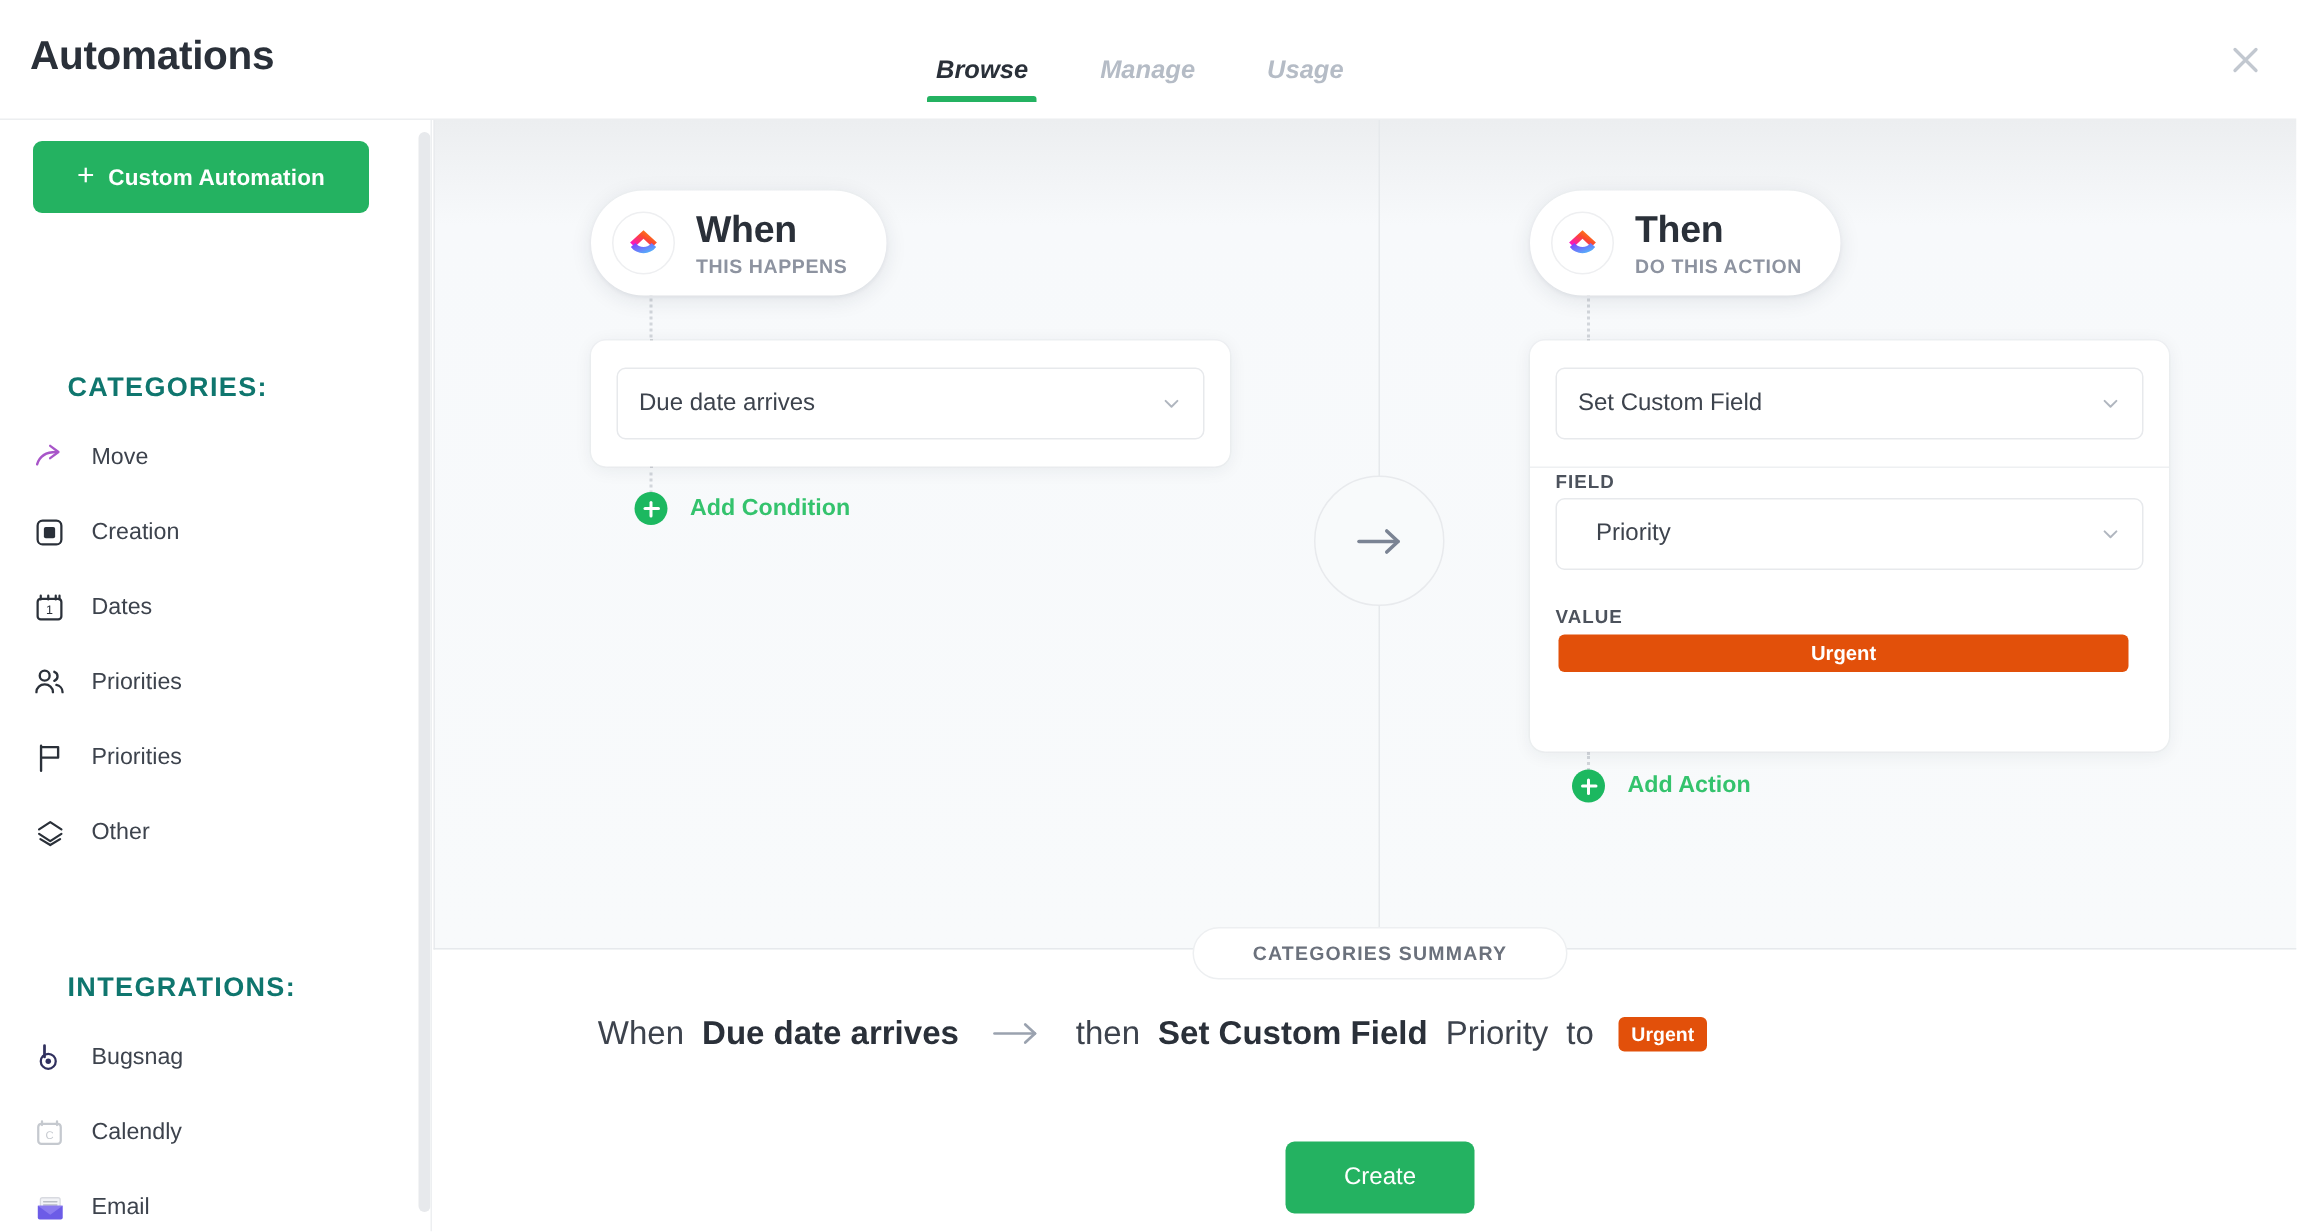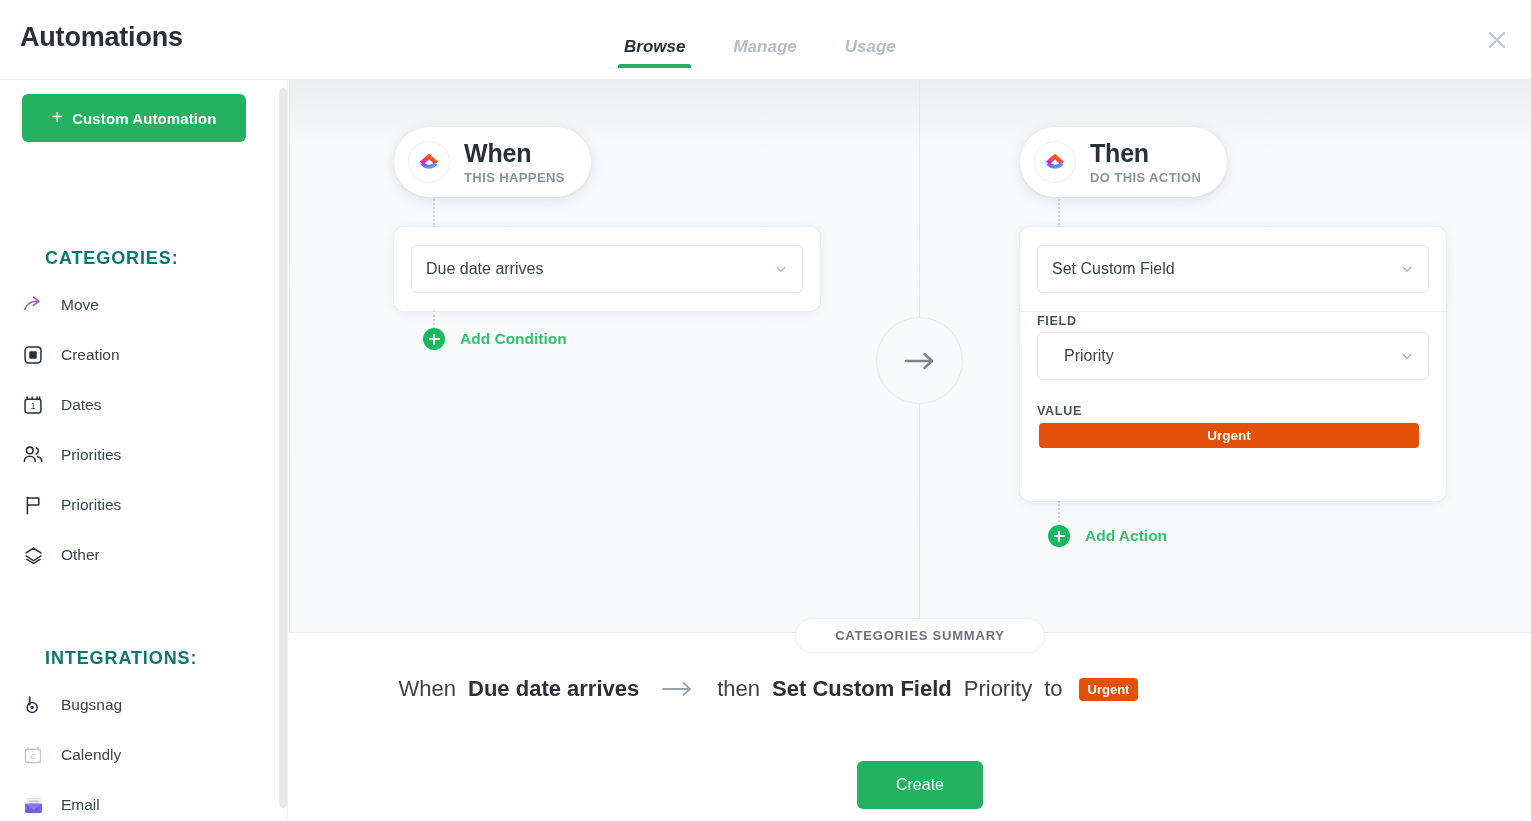--- a/index.html
+++ b/index.html
@@ -211,21 +211,21 @@
     cursor: pointer;
   }
 
   
   .add-row {
     position: absolute;
     display: flex; align-items: center; gap: 15px;
     cursor: pointer; z-index: 5;
   }
   #add-condition { left: 134px; top: 248px; }
-  #add-action { left: 759px; top: 445px; }
+  #add-action { left: 759px; top: 433px; }
   .add-circle {
     width: 22px; height: 22px; border-radius: 50%;
     background: #1cb860;
     display: flex; align-items: center; justify-content: center;
     flex: 0 0 22px;
   }
   .add-circle::before {
     content: ""; position: absolute; width: 11px; height: 2.5px;
     background: #fff; border-radius: 1px;
   }

